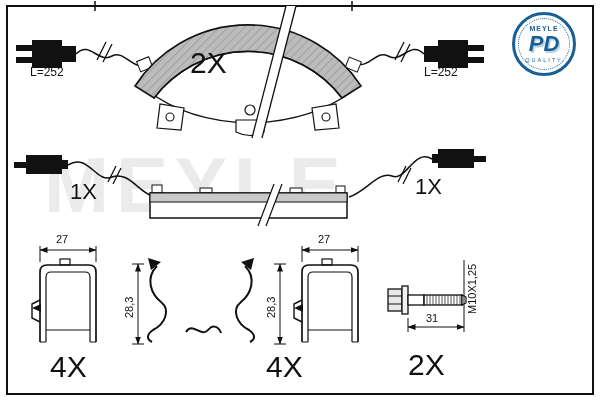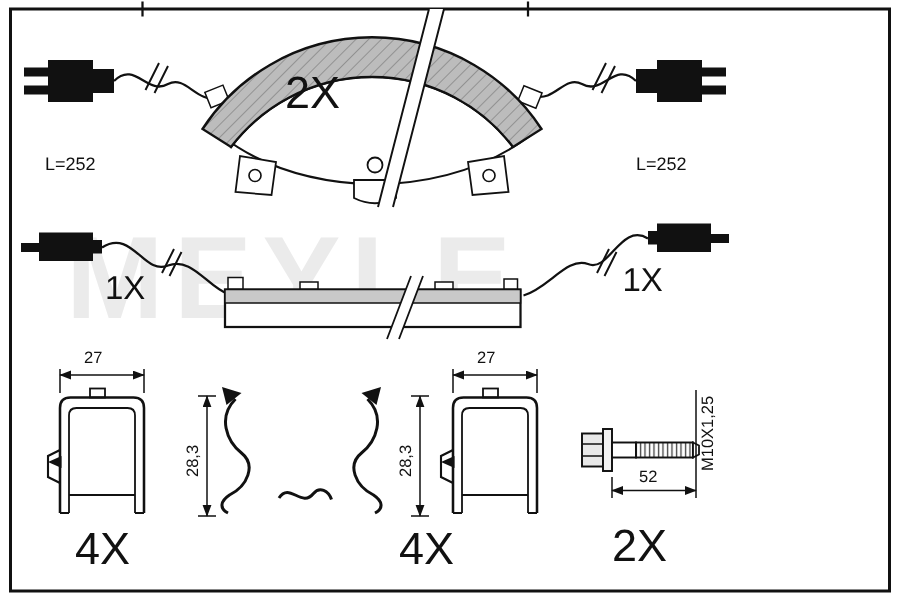--- a/index.html
+++ b/index.html
@@ -3,21 +3,21 @@
 <meta charset="utf-8">
 <style>
   html,body{margin:0;padding:0;background:#fff;}
   #stage{position:relative;width:600px;height:400px;background:#fff;overflow:hidden;
          font-family:"Liberation Sans",sans-serif;color:#111;}
   #wm{position:absolute;left:44px;top:140px;font-size:78px;font-weight:bold;
       letter-spacing:7px;color:#ebebeb;z-index:0;user-select:none;}
   svg.draw{position:absolute;left:0;top:0;z-index:1;}
   .lbl{position:absolute;z-index:2;line-height:1;}
   .dim{font-size:11px;}
-  .len{font-size:12px;margin-top:37px;}
+  .len{font-size:12px;}
   .qty-xl{font-size:30px;}
   .qty-lg{font-size:30px;}
   .qty-md{font-size:22px;}
   .rot{transform:rotate(-90deg);transform-origin:0 0;white-space:nowrap;}
   .ctr{text-align:left;}
   
   #pdlogo{position:absolute;left:512px;top:12px;width:58px;height:58px;z-index:3;
           border:3px solid #1a5f93;border-radius:50%;background:#fff;
           display:flex;flex-direction:column;align-items:center;justify-content:center;}
   #pdlogo::before{content:"";position:absolute;inset:3px;border:1px dotted #1a5f93;border-radius:50%;}
@@ -192,17 +192,22 @@
 
   <div class="lbl dim ctr" style="left:56px;top:234px;width:24px;">27</div>
   <div class="lbl dim ctr" style="left:318px;top:234px;width:24px;">27</div>
   <div class="lbl dim rot" style="left:124px;top:318px;">28,3</div>
   <div class="lbl dim rot" style="left:266px;top:318px;">28,3</div>
 
   <div class="lbl qty-lg" style="left:50px;top:352px;">4X</div>
   <div class="lbl qty-lg" style="left:266px;top:352px;">4X</div>
 
   <div class="lbl dim rot" style="left:467px;top:314px;">M10X1,25</div>
-  <div class="lbl dim ctr" style="left:426px;top:313px;width:20px;">52</div>
+  <div class="lbl dim ctr" style="left:426px;top:313px;width:20px;">31</div>
   <div class="lbl qty-lg" style="left:408px;top:350px;">2X</div>
 
+  <div id="pdlogo">
+    <div class="pd-brand">MEYLE</div>
+    <div class="pd-name">PD</div>
+    <div class="pd-quality">QUALITY</div>
+  </div>
 
 </div>
 
 </body></html>

